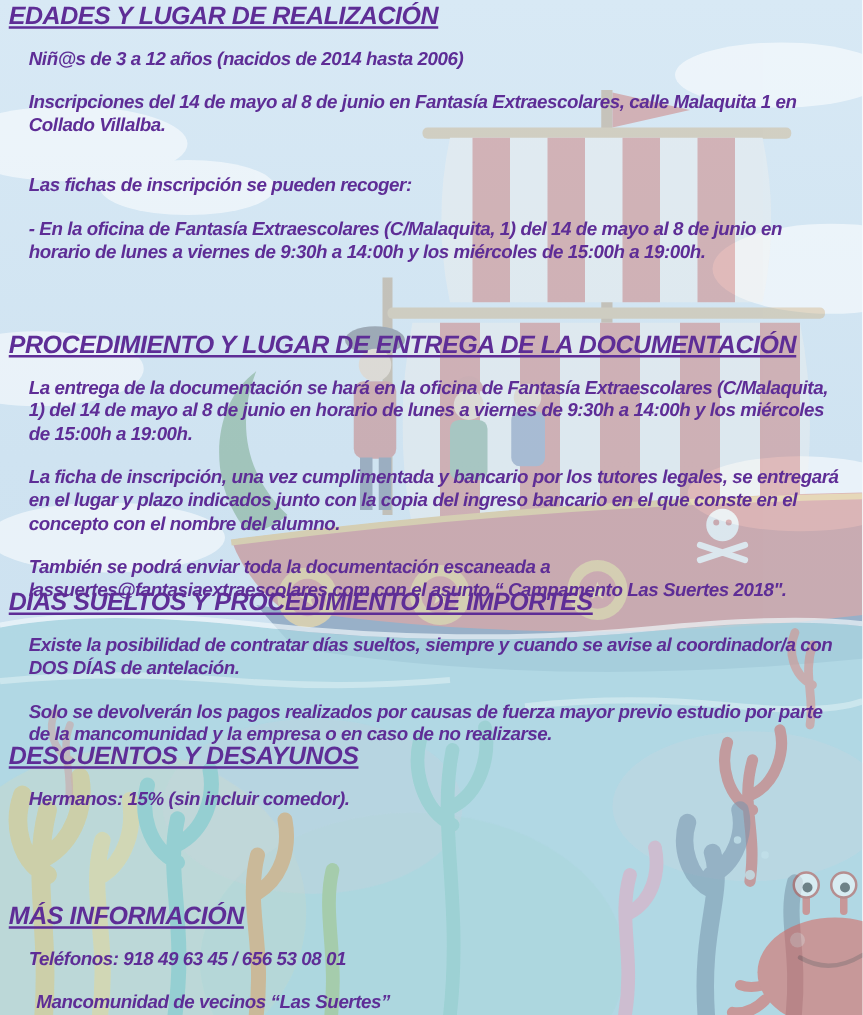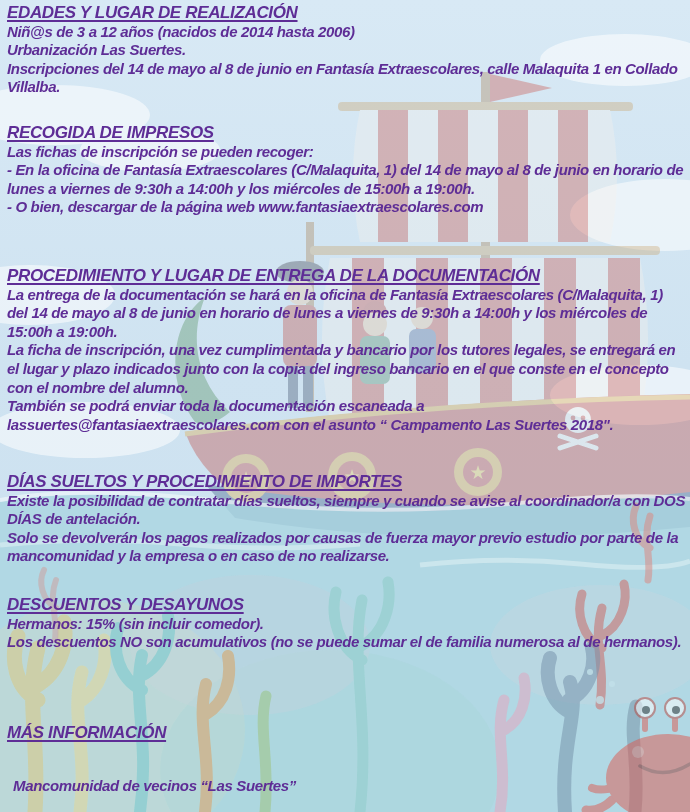--- a/index.html
+++ b/index.html
@@ -10,24 +10,24 @@
     background:linear-gradient(180deg,#d8e9f5 0%,#cfe3f1 45%,#cbe0ef 100%);
   }
   .scenery { position:absolute; left:0; top:0; width:690px; height:812px; }
   .content {
     position:absolute; left:0; top:0; width:690px; height:812px;
     color:#5e2d96; font-weight:700; font-style:italic;
     font-size:15px; line-height:18.6px; letter-spacing:-0.35px;
   }
   .sec { position:absolute; left:7px; width:680px; }
   .sec h2 {
-    font-size:17px; font-weight:700; font-style:italic;
+    font-size:20px; font-weight:700; font-style:italic;
     text-decoration:underline; text-decoration-thickness:1.6px; text-underline-offset:2px;
   }
-  .sec p { margin:0; }
+  .sec p { margin:16px; }
   .indent { padding-left:6px; }
 </style>
 </head>
 <body>
 
 <div class="page">
 
   <svg class="scenery" width="690" height="812" viewBox="0 0 690 812" aria-hidden="true">
 
     <g fill="#ffffff" opacity="0.55">
@@ -157,52 +157,49 @@
       <circle cx="638" cy="752" r="6" fill="#e8867d"></circle>
       <path d="M640,766 Q664,780 690,764" stroke="#99342c" stroke-width="3.5" fill="none" stroke-linecap="round"></path>
     </g>
   </svg>
 
   <div class="content">
 
     <section class="sec" style="top:4px">
       <h2>EDADES Y LUGAR DE REALIZACIÓN</h2>
       <p>Niñ@s de 3 a 12 años (nacidos de 2014 hasta 2006)</p>
-      <p>Urbanización Las Suertes.</p>
       <p>Inscripciones del 14 de mayo al 8 de junio en Fantasía Extraescolares, calle Malaquita 1 en Collado Villalba.</p>
     </section>
 
     <section class="sec" style="top:124px">
-      <h2>RECOGIDA DE IMPRESOS</h2>
       <p>Las fichas de inscripción se pueden recoger:</p>
       <p>- En la oficina de Fantasía Extraescolares (C/Malaquita, 1) del 14 de mayo al 8 de junio en horario de lunes a viernes de 9:30h a 14:00h y los miércoles de 15:00h a 19:00h.</p>
-      <p>- O bien, descargar de la página web www.fantasiaextraescolares.com</p>
     </section>
 
     <section class="sec" style="top:267px">
       <h2>PROCEDIMIENTO Y LUGAR DE ENTREGA DE LA DOCUMENTACIÓN</h2>
       <p>La entrega de la documentación se hará en la oficina de Fantasía Extraescolares (C/Malaquita, 1) del 14 de mayo al 8 de junio en horario de lunes a viernes de 9:30h a 14:00h y los miércoles de 15:00h a 19:00h.</p>
       <p>La ficha de inscripción, una vez cumplimentada y bancario por los tutores legales, se entregará en el lugar y plazo indicados junto con la copia del ingreso bancario en el que conste en el concepto con el nombre del alumno.</p>
       <p>También se podrá enviar toda la documentación escaneada a lassuertes@fantasiaextraescolares.com con el asunto “ Campamento Las Suertes 2018".</p>
     </section>
 
     <section class="sec" style="top:473px">
       <h2>DÍAS SUELTOS Y PROCEDIMIENTO DE IMPORTES</h2>
       <p>Existe la posibilidad de contratar días sueltos, siempre y cuando se avise al coordinador/a con DOS DÍAS de antelación.</p>
       <p>Solo se devolverán los pagos realizados por causas de fuerza mayor previo estudio por parte de la mancomunidad y la empresa o en caso de no realizarse.</p>
     </section>
 
     <section class="sec" style="top:596px">
       <h2>DESCUENTOS Y DESAYUNOS</h2>
       <p>Hermanos: 15% (sin incluir comedor).</p>
-      <p>Los descuentos NO son acumulativos (no se puede sumar el de familia numerosa al de hermanos).</p>
     </section>
 
     <section class="sec" style="top:724px">
       <h2>MÁS INFORMACIÓN</h2>
+      <p>Teléfonos: 918 49 63 45 / 656 53 08 01</p>
     </section>
 
     <section class="sec" style="top:777px">
       <p class="indent">Mancomunidad de vecinos “Las Suertes”</p>
     </section>
 
   </div>
 </div>
 
 </body></html>

